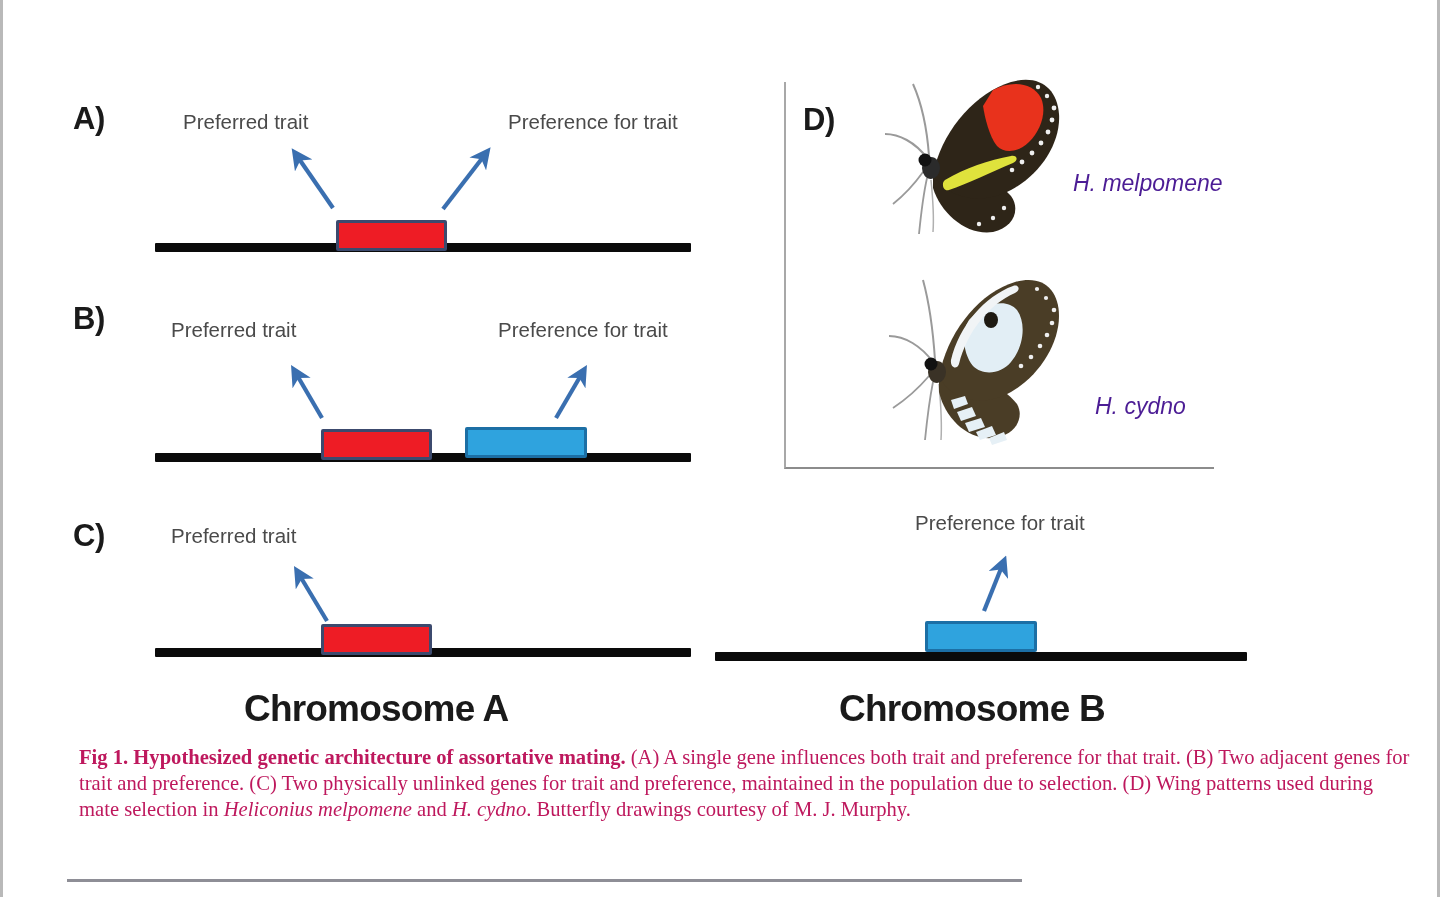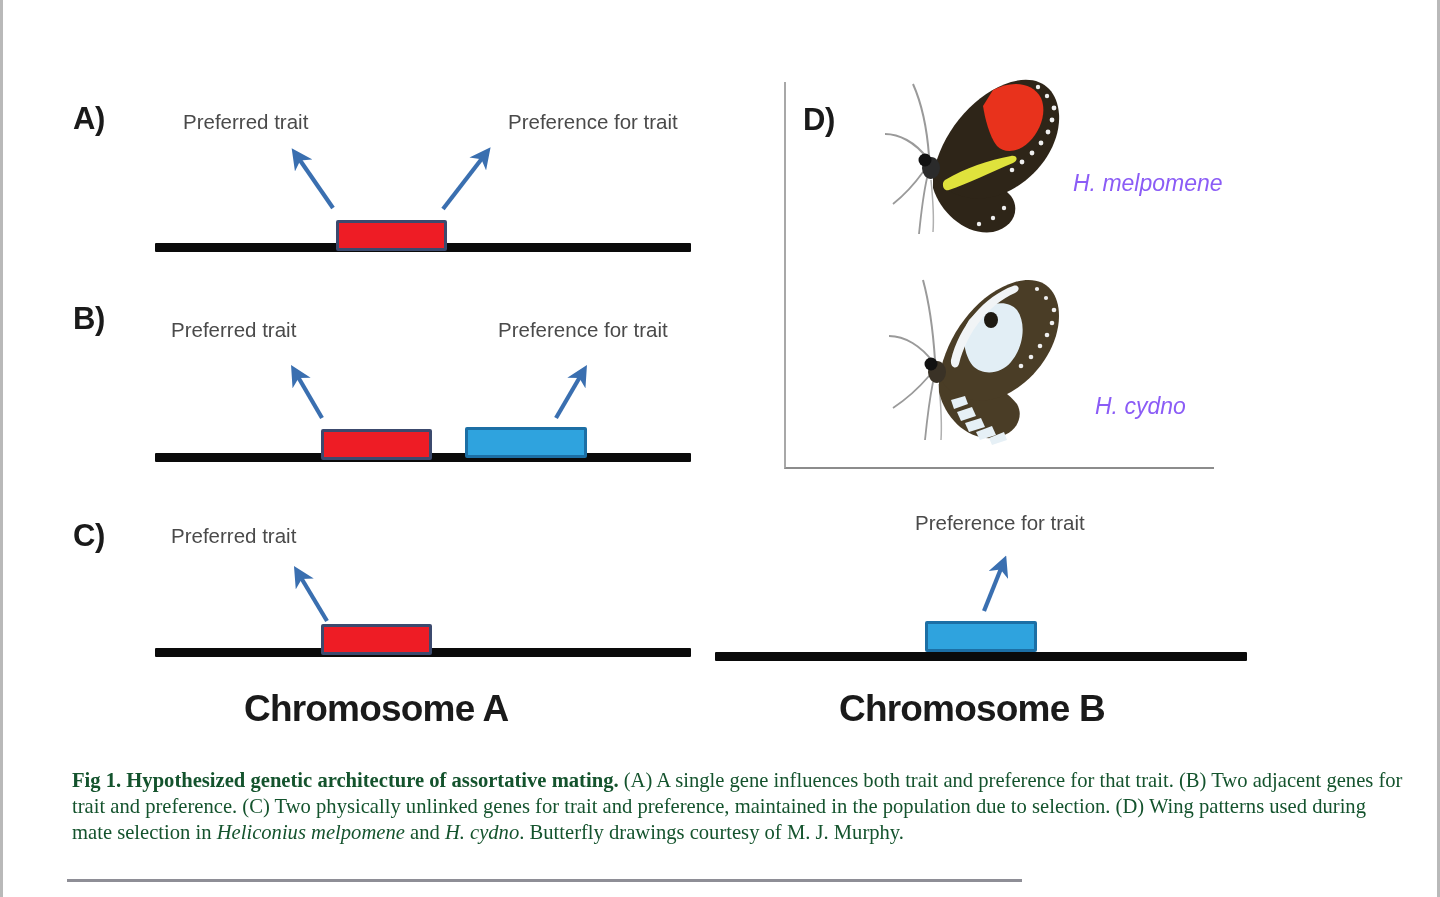--- a/index.html
+++ b/index.html
@@ -83,47 +83,46 @@
 
   
   .butterfly {
     position: absolute;
   }
   .species-label {
     position: absolute;
     font-family: "Liberation Sans", sans-serif;
     font-style: italic;
     font-size: 23px;
-    color: #8b5cf6;
+    color: #4c1d95;
     white-space: nowrap;
   }
 
   
   .chrom-title {
     position: absolute;
     font-family: "Liberation Sans", sans-serif;
     font-weight: bold;
     font-size: 37px;
     color: #1a1a1a;
     letter-spacing: -0.8px;
     white-space: nowrap;
   }
 
   
   .caption {
     position: absolute;
-    left: 69px;
+    left: 76px;
     top: 744px;
     width: 1336px;
     font-family: "Liberation Serif", serif;
     font-size: 20.6px;
     line-height: 26px;
-    color: #14532d;
+    color: #be185d;
     text-align: left;
-    margin-top: 23px;
   }
   .caption b { font-weight: bold; }
   .caption i { font-style: italic; }
 
   .bottom-rule {
     position: absolute;
     left: 64px;
     top: 879px;
     width: 955px;
     height: 3px;

